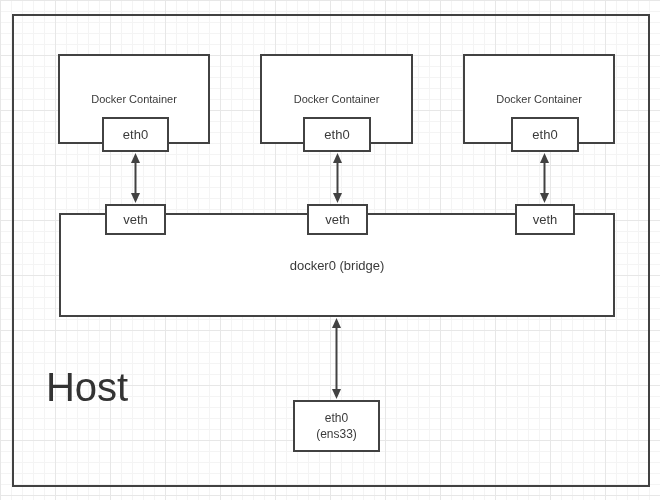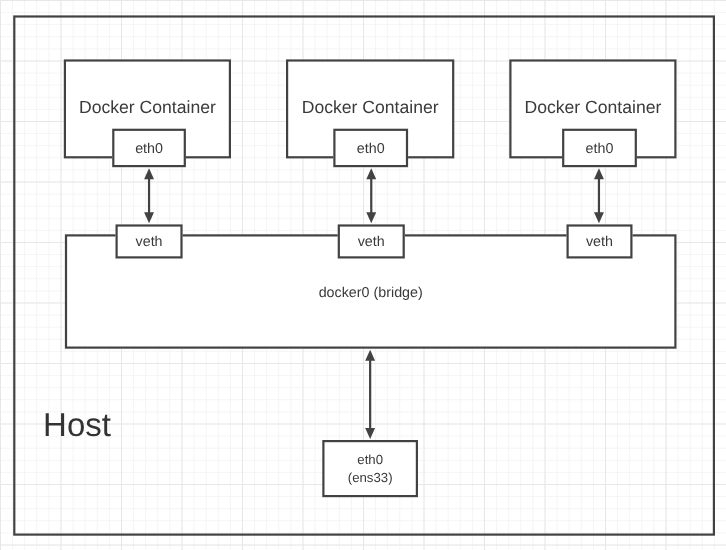--- a/index.html
+++ b/index.html
@@ -27,21 +27,21 @@
     background: #ffffff;
     display: flex;
     align-items: center;
     justify-content: center;
     text-align: center;
   }
   .frame {
     left: 12px; top: 14px; width: 638px; height: 473px;
     background: transparent;
   }
-  .container-box { top: 54px; height: 90px; font-size: 16px; }
+  .container-box { top: 54px; height: 90px; font-size: 11px; }
   .c1 { left: 58px;  width: 152px; }
   .c2 { left: 260px; width: 153px; }
   .c3 { left: 463px; width: 152px; }
   .eth-box { top: 117px; height: 35px; font-size: 13px; }
   .e1 { left: 102px; width: 67px; }
   .e2 { left: 303px; width: 68px; }
   .e3 { left: 511px; width: 68px; }
   .veth-box { top: 204px; height: 31px; font-size: 13px; }
   .v1 { left: 105px; width: 61px; }
   .v2 { left: 307px; width: 61px; }
@@ -50,23 +50,23 @@
     left: 59px; top: 213px; width: 556px; height: 104px;
     font-size: 13px;
     align-items: center;
   }
   .nic-box {
     left: 293px; top: 400px; width: 87px; height: 52px;
     font-size: 12px; line-height: 16px; flex-direction: column;
   }
   .host-label {
     position: absolute;
-    left: 16px; top: 370px; width: 108px;
+    left: 33px; top: 370px; width: 108px;
     text-align: center;
-    font-size: 30px;
+    font-size: 40px;
     line-height: 34px;
     color: #333333;
   }
   .arrow { position: absolute; }
   .arrow line { stroke: #424242; stroke-width: 2; }
   .arrow polygon { fill: #424242; }
 </style>
 </head>
 <body>
 

